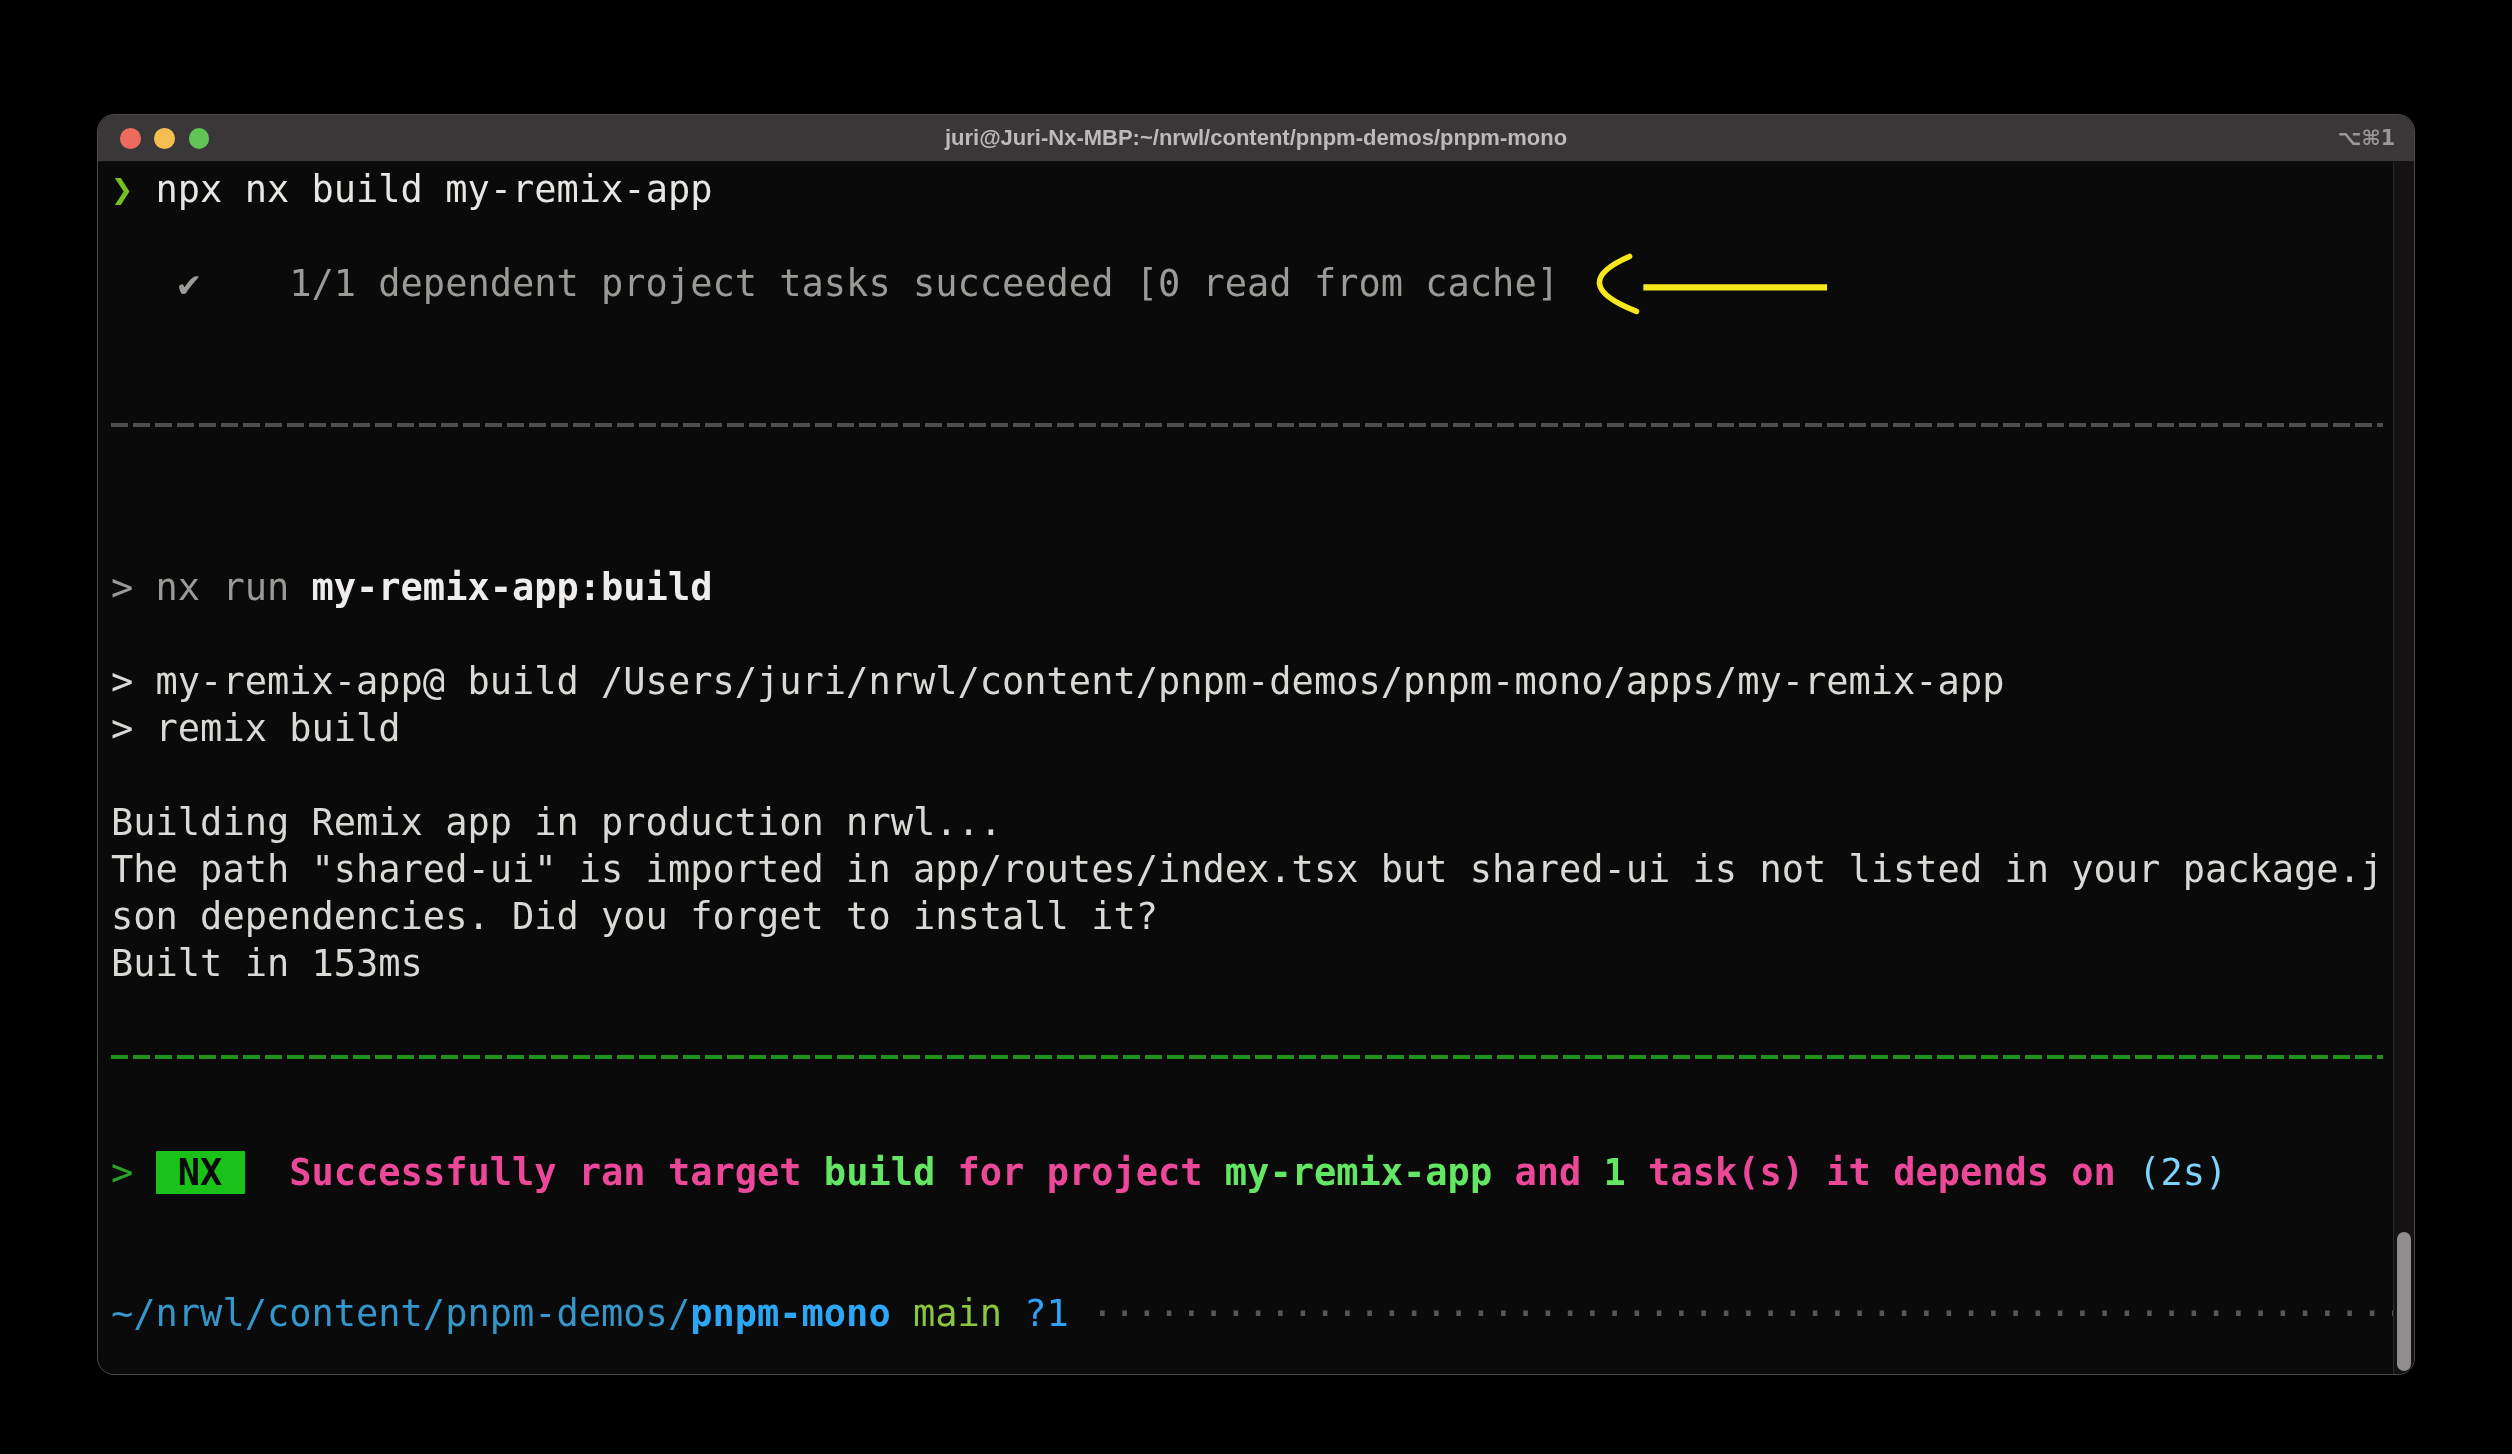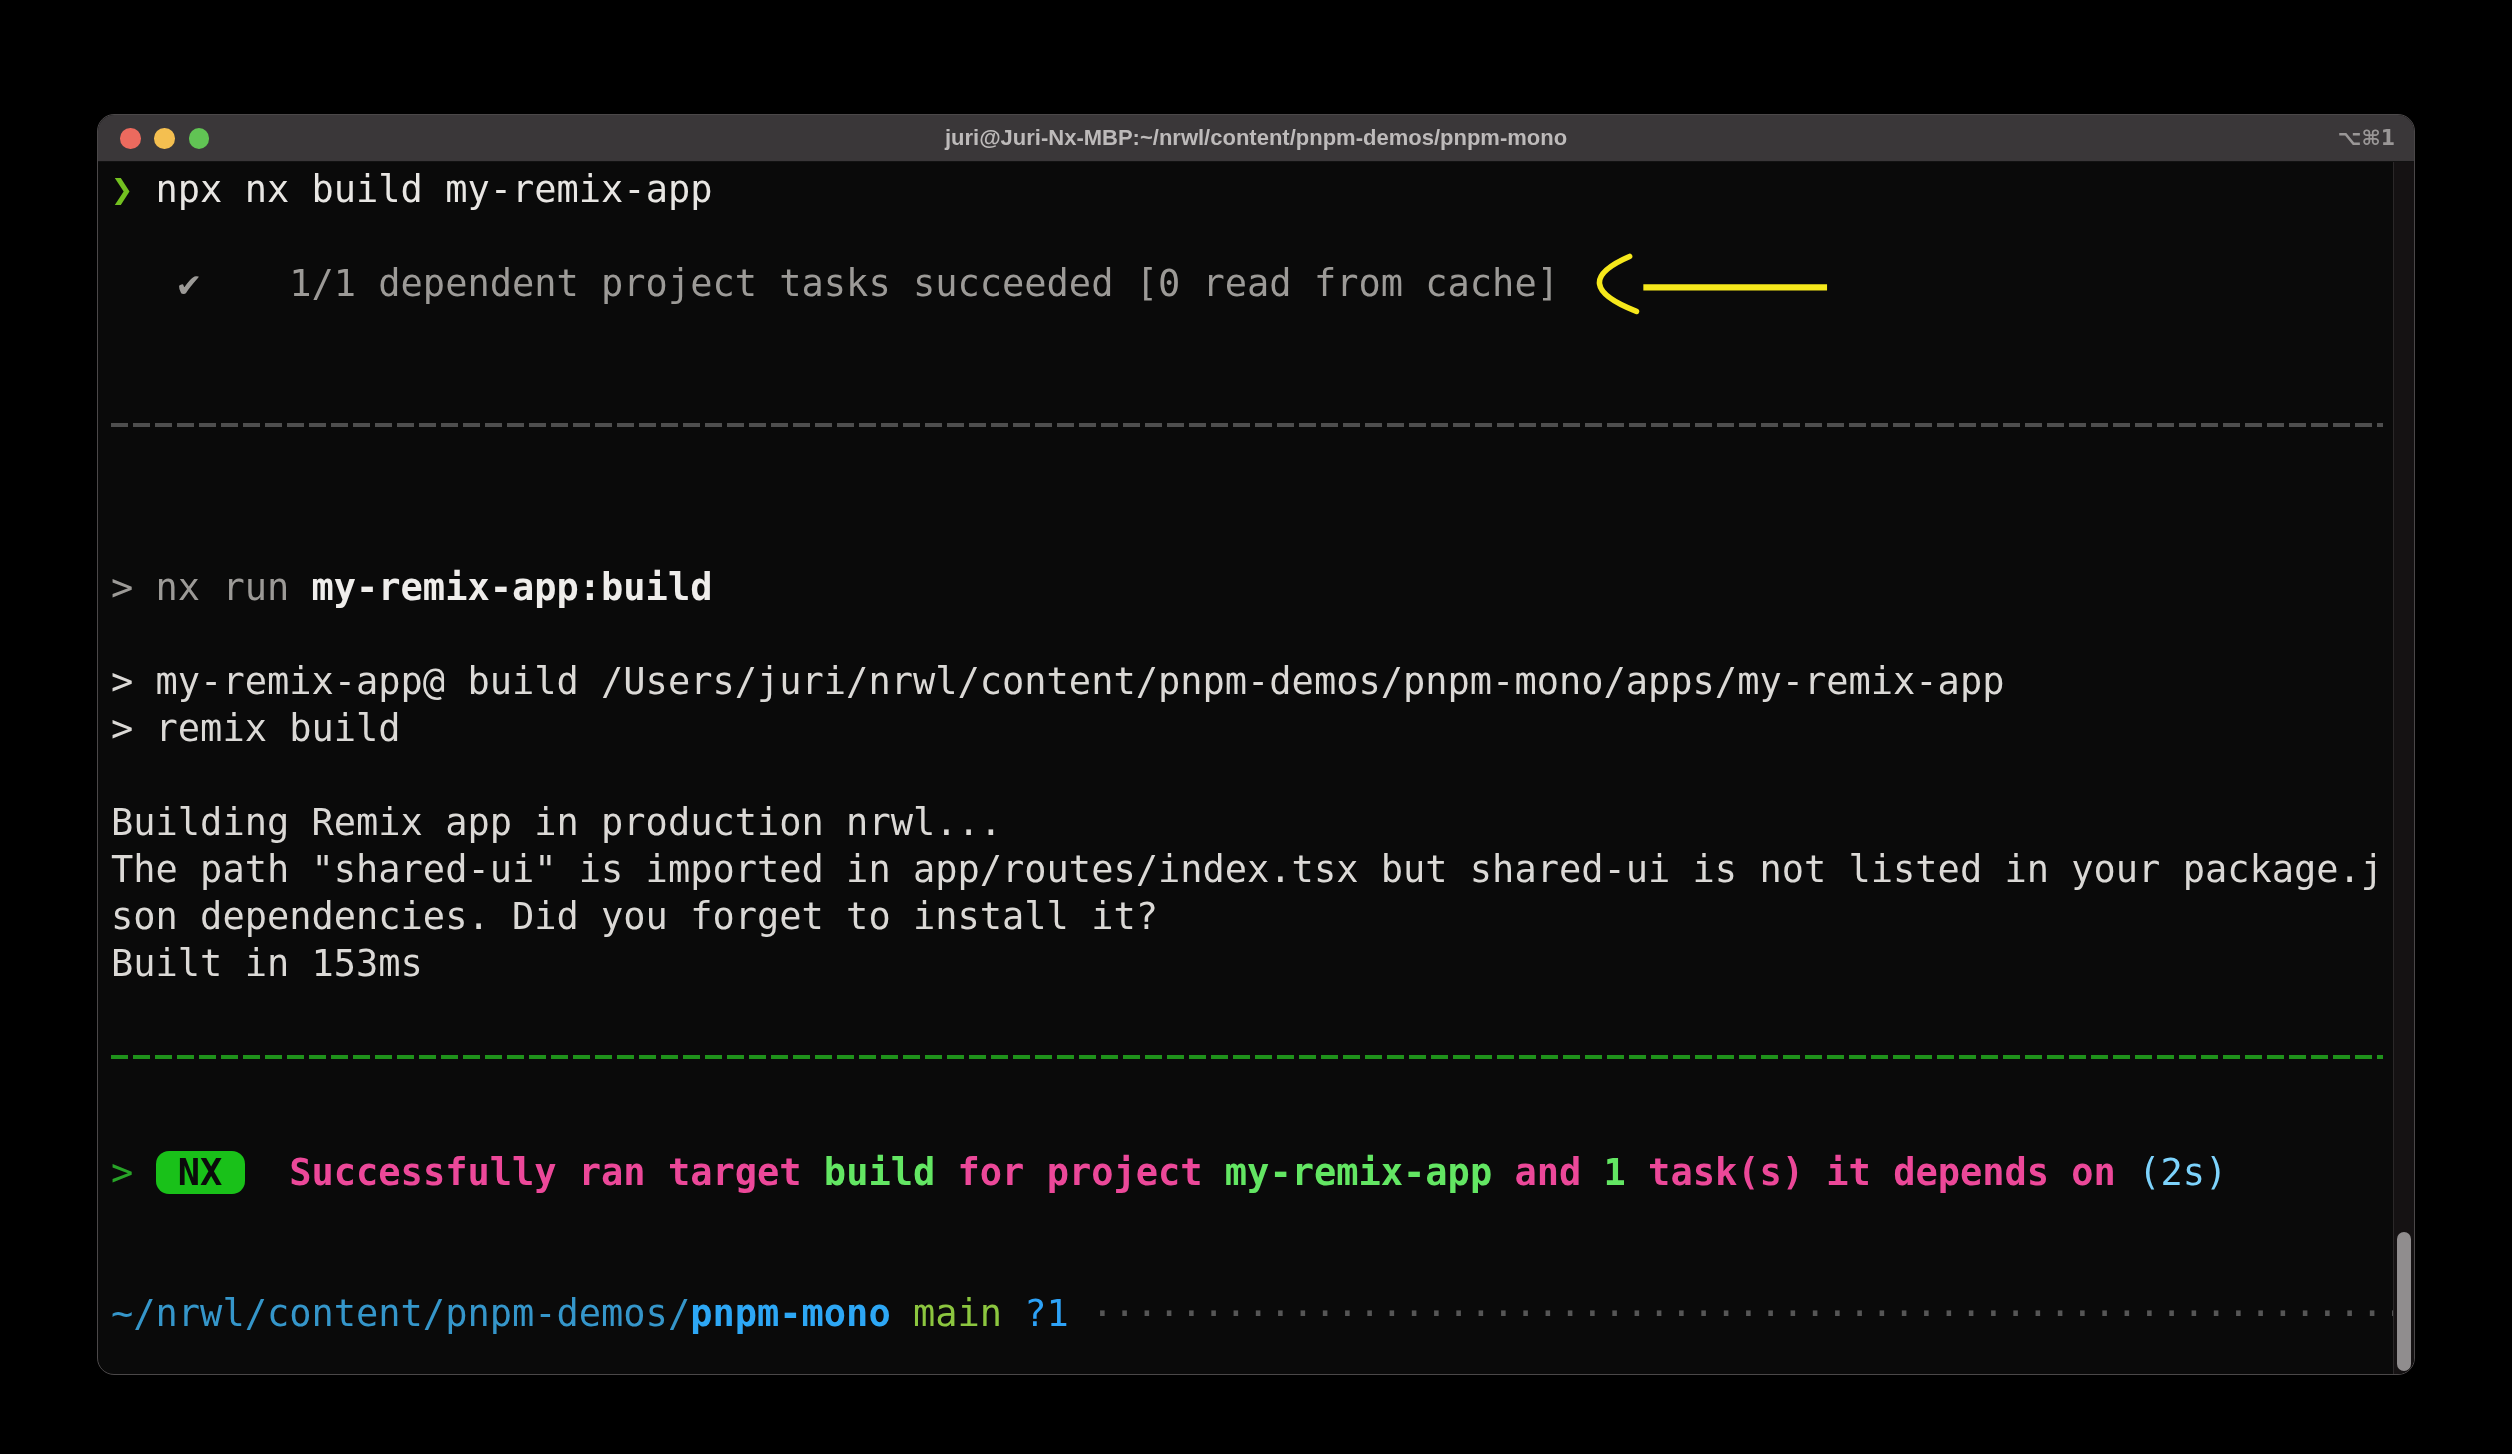--- a/index.html
+++ b/index.html
@@ -41,21 +41,21 @@
 
   .seg.prompt     { color:#73c020; font-weight:bold; }
   .seg.cmd        { color:#e8e6e3; }
   .seg.dim        { color:#9c9a97; }
   .seg.bold-white { color:#efedeb; font-weight:bold; }
   .seg.white      { color:#dbd9d6; }
   .seg.white-bold { color:#efedeb; font-weight:bold; }
   .seg.green      { color:#ec4899;font-weight:bold; }
   .seg.green-bold { color:#63e663; font-weight:bold; }
   .seg.green-dim  { color:#28a428; }
-  .seg.badge      { background:#19c119; color:#0b0b0b; font-weight:bold; border-radius:13px; }
+  .seg.badge      { background:#19c119; color:#0b0b0b; font-weight:bold; border-radius:1px; }
   .seg.gray       { color:#7dd3fc; }
   .seg.path       { color:#3596ca; }
   .seg.path-bold  { color:#2da7f5; font-weight:bold; }
   .seg.branch     { color:#8cc63f; }
   .seg.gitstat    { color:#2da2f7; }
   .seg.dots       { color:#565656; }
 
   .tline.sep-gray .sepbar, .tline.sep-green .sepbar {
     display:block; height:4.3px; margin-top:21.5px; width:2272px;
   }

